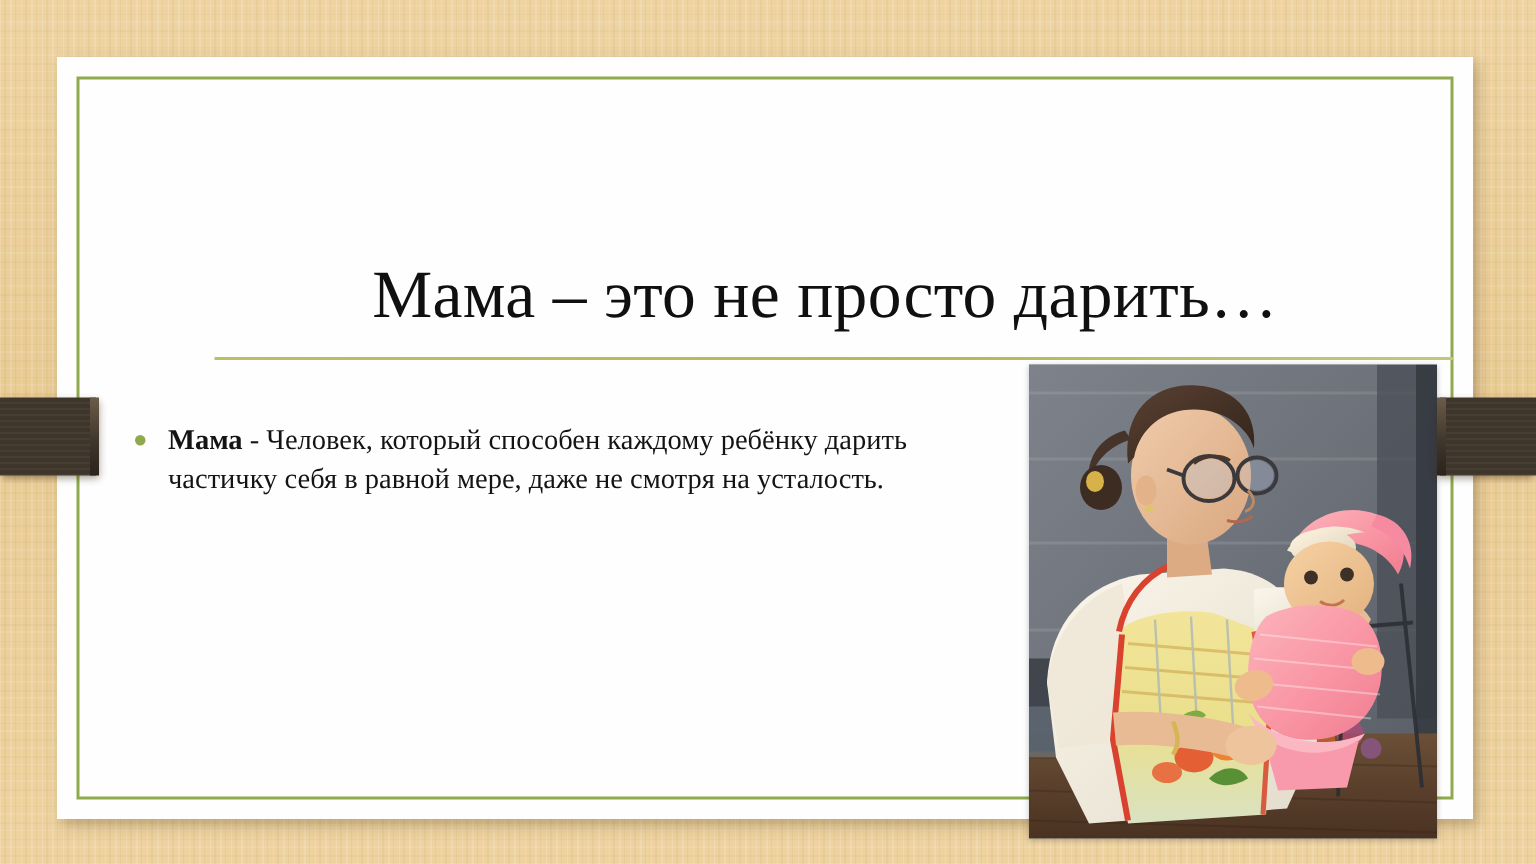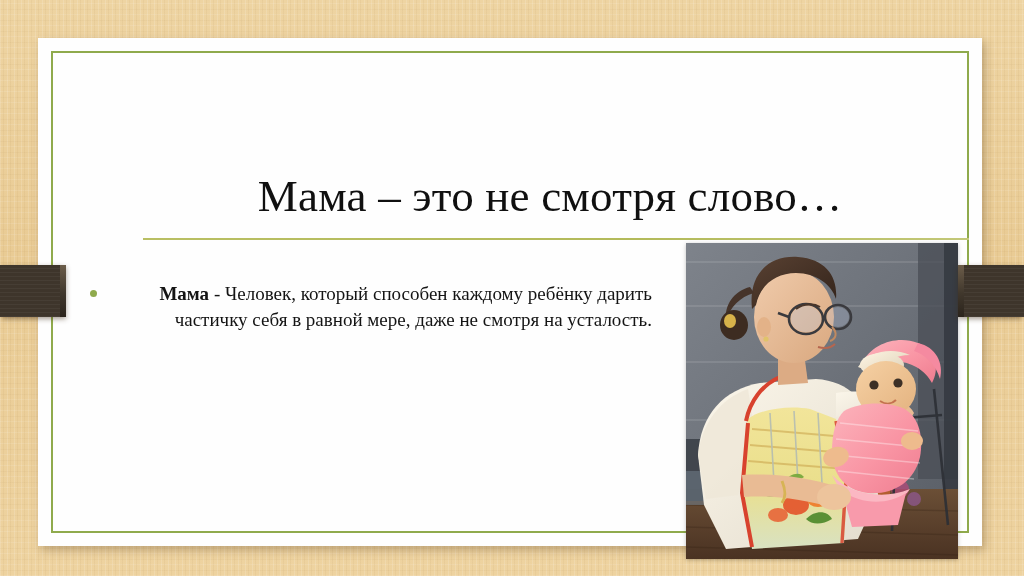--- a/index.html
+++ b/index.html
@@ -136,21 +136,21 @@
     top: 9px;
     width: 7px;
     height: 7px;
     border-radius: 50%;
     background: #8faa4c;
   }
   #body-text {
     font-size: 19px;
     line-height: 26px;
     color: #141414;
-    text-align: right;
+    text-align: left;
   }
   #body-lead {
     font-weight: bold;
   }
 
   
   #photo-frame {
     position: absolute;
     left: 648px;
     top: 205px;
@@ -166,21 +166,21 @@
   }
 </style>
 </head>
 <body>
 
 <div id="slide-stage">
 
   <div id="slide-card">
     <div id="card-inner-border"></div>
 
-    <h1 id="slide-title">Мама – это не смотря слово…</h1>
+    <h1 id="slide-title">Мама – это не просто дарить…</h1>
 
     <div id="title-divider"></div>
 
     <div id="body-block">
       <div id="body-bullet-row">
         <span id="bullet-marker"></span>
         <p id="body-text"><span id="body-lead">Мама</span><span id="body-rest"> - Человек, который способен каждому ребёнку дарить частичку себя в равной мере, даже не смотря на усталость.</span></p>
       </div>
     </div>
 

